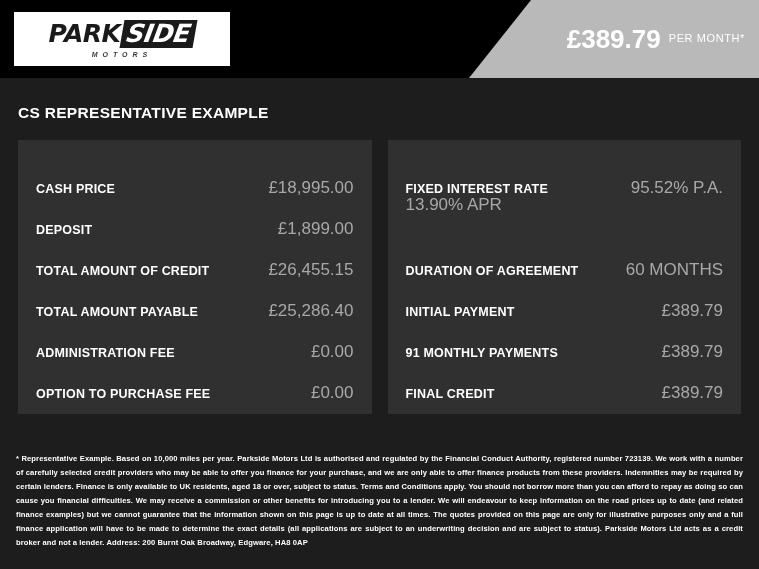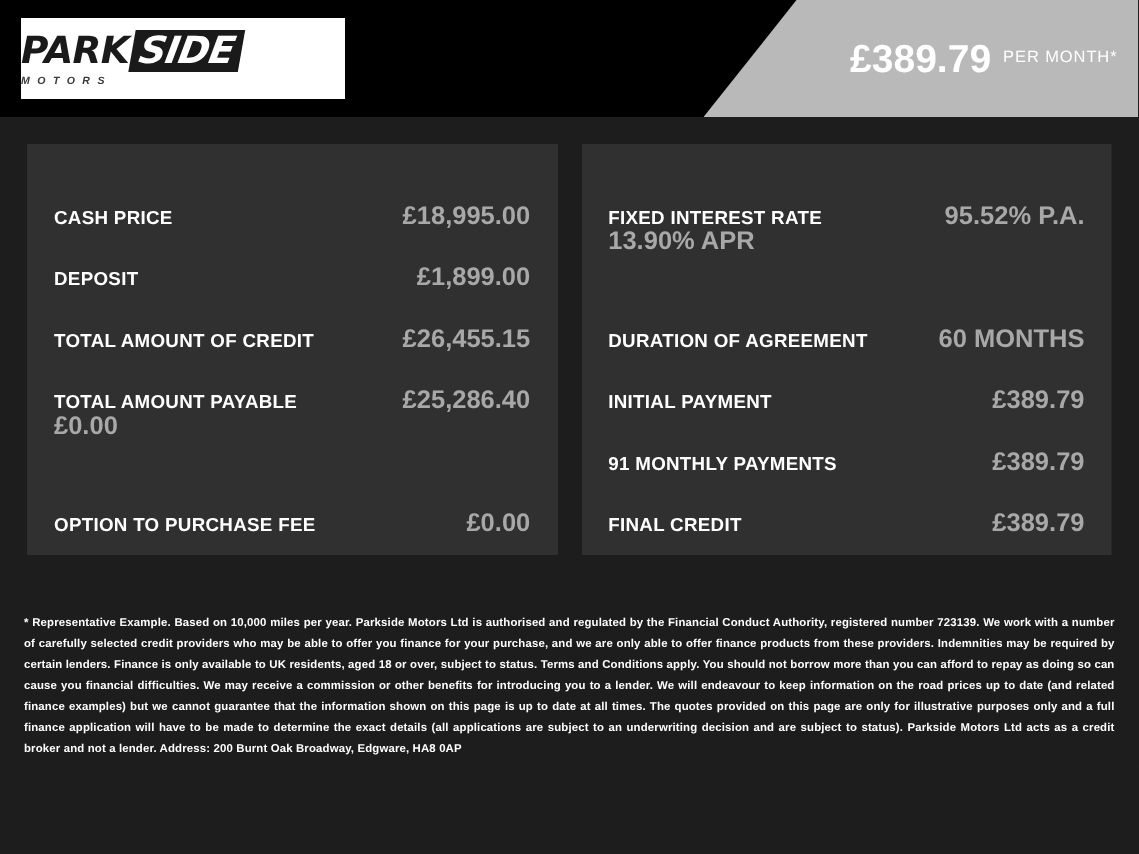--- a/index.html
+++ b/index.html
@@ -65,20 +65,21 @@
   
   .logo {
     position: absolute;
     left: 14px;
     top: 12px;
     width: 216px;
     height: 54px;
     background: #ffffff;
     display: flex;
     flex-direction: column;
+    align-items: center;
     justify-content: center;
     overflow: hidden;
   }
   .logo-text {
     font-family: "DejaVu Sans", sans-serif;
     font-size: 25px;
     font-weight: bold;
     font-style: italic;
     letter-spacing: -0.5px;
     line-height: 1;
@@ -135,21 +136,21 @@
   .row-label {
     color: #ffffff;
     font-size: 12.5px;
     font-weight: bold;
     letter-spacing: .2px;
     margin-top: 28px;
   }
   .row-value {
     color: #a8a8a8;
     font-size: 17px;
-    font-weight: bold;
+    font-weight: normal;
     letter-spacing: 0px;
   }
 
   
   .disclaimer {
     color: #ffffff;
     font-size: 7.6px;
     line-height: 1.85;
     text-align: justify;
     padding: 38px 16px 0 16px;
@@ -172,20 +173,21 @@
       </div>
       <div class="logo-sub">MOTORS</div>
     </div>
 
     <div class="price-wrap">
       <span class="price-value">£389.79</span>
       <span class="price-suffix">PER MONTH*</span>
     </div>
   </div>
 
+  <div class="title">CS REPRESENTATIVE EXAMPLE</div>
 
   <div class="panels">
 
     <div class="panel">
       <div class="row">
         <span class="row-label">CASH PRICE</span>
         <span class="row-value">£18,995.00</span>
       </div>
       <div class="row">
         <span class="row-label">DEPOSIT</span>
@@ -193,20 +195,21 @@
       </div>
       <div class="row">
         <span class="row-label">TOTAL AMOUNT OF CREDIT</span>
         <span class="row-value">£26,455.15</span>
       </div>
       <div class="row">
         <span class="row-label">TOTAL AMOUNT PAYABLE</span>
         <span class="row-value">£25,286.40</span>
       </div>
       <div class="row">
+        <span class="row-label">ADMINISTRATION FEE</span>
         <span class="row-value">£0.00</span>
       </div>
       <div class="row">
         <span class="row-label">OPTION TO PURCHASE FEE</span>
         <span class="row-value">£0.00</span>
       </div>
     </div>
 
     <div class="panel">
       <div class="row">

